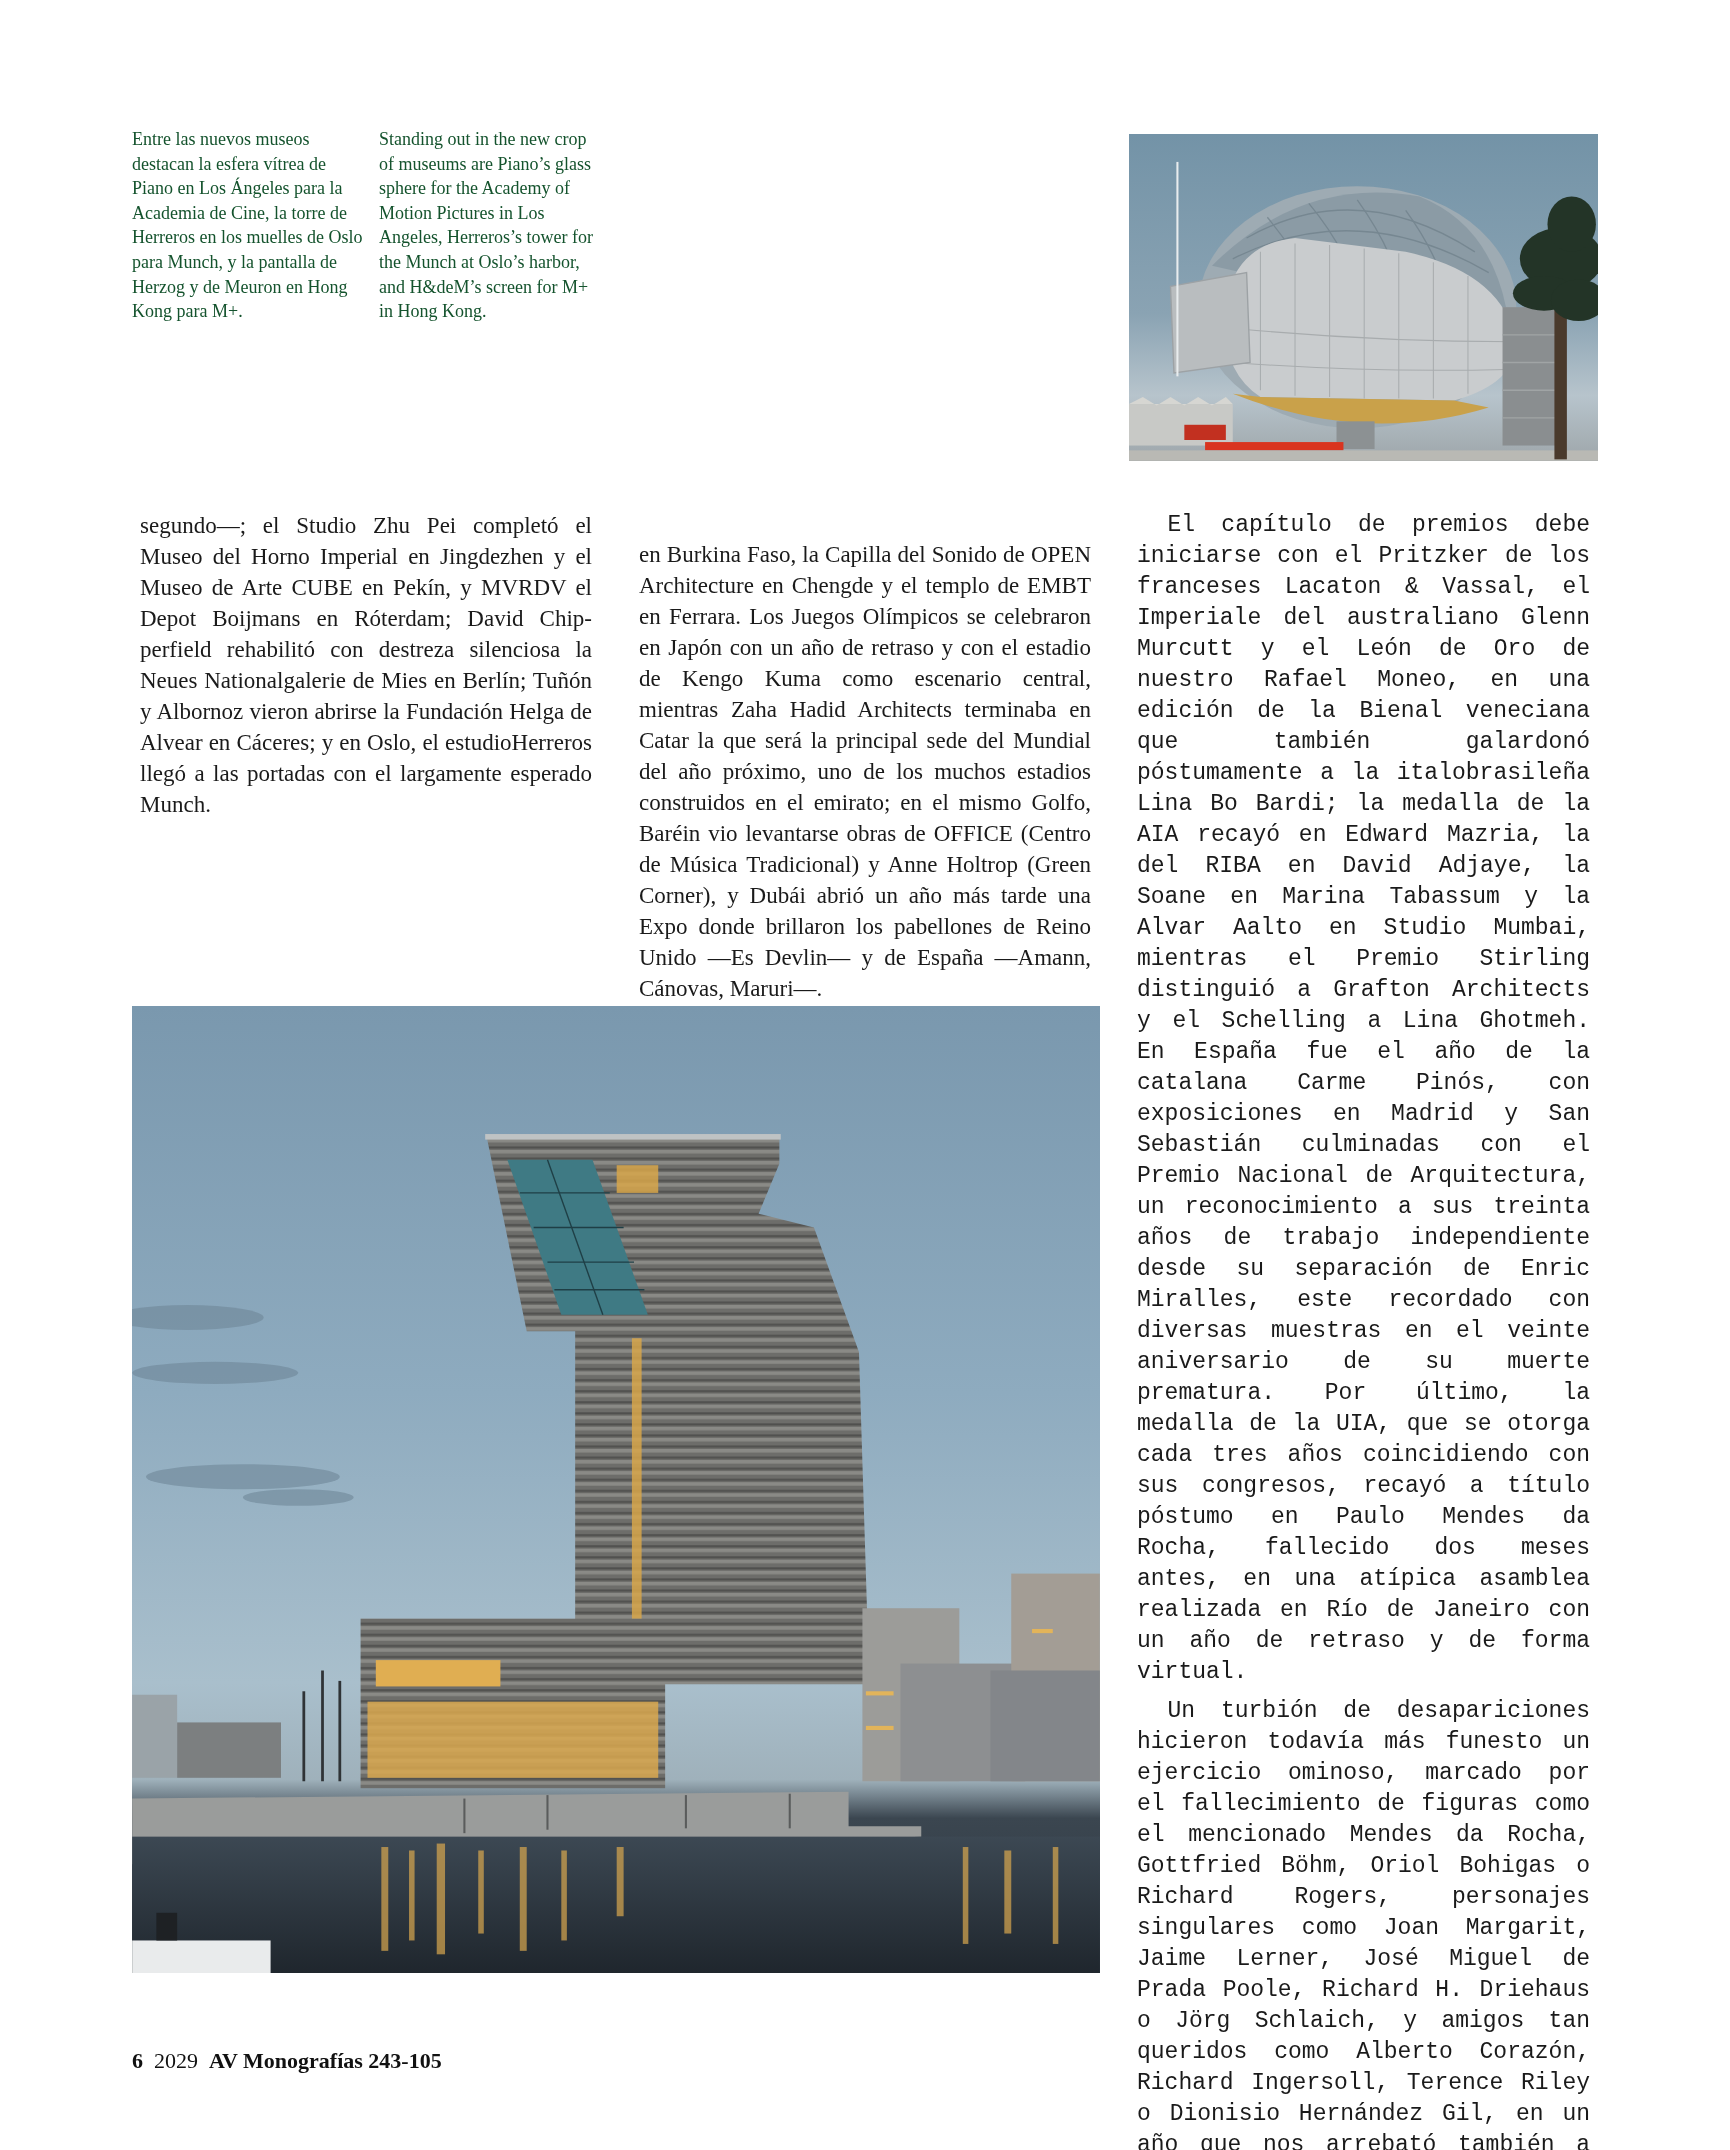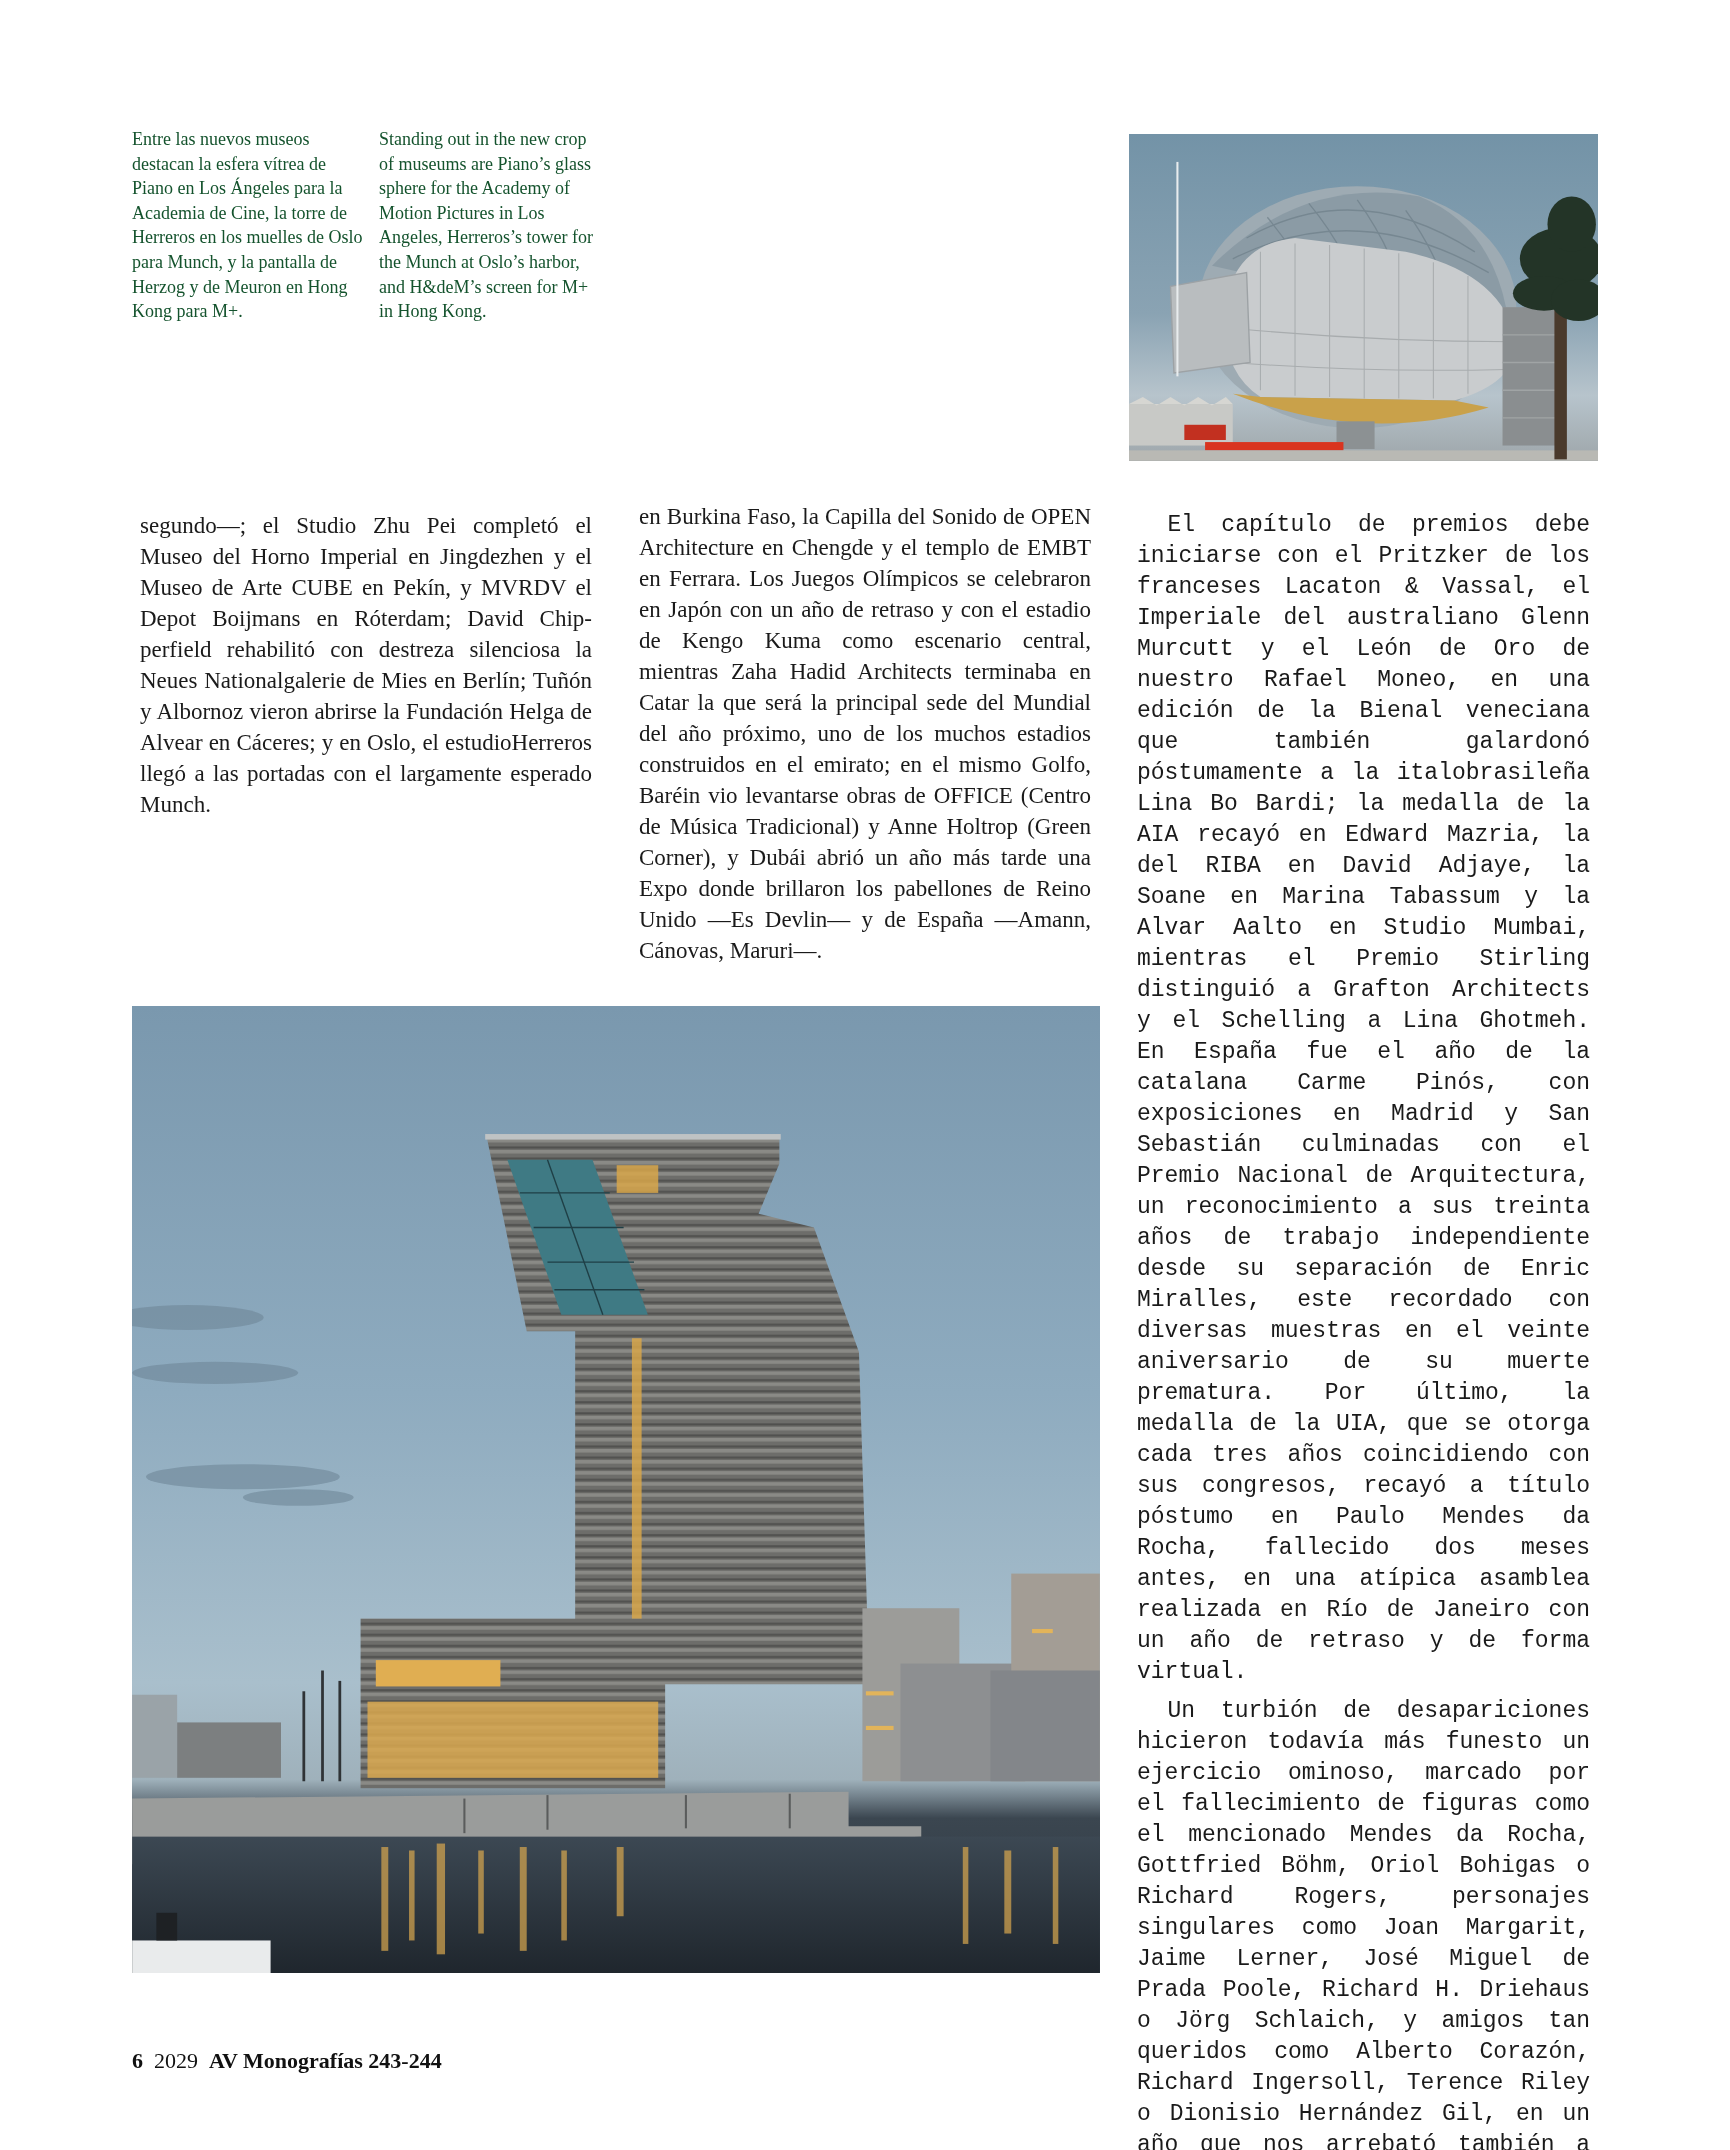--- a/index.html
+++ b/index.html
@@ -10,21 +10,21 @@
   
   .caption { font-size: 18px; line-height: 24.6px; color: #14532d; }
   .caption-es { left: 132px; top: 127px; width: 235px; }
   .caption-en { left: 379px; top: 127px; width: 222px; }
 
   
   .col { font-size: 23px; line-height: 31px; text-align: justify; hyphens: manual; }
   .col p { margin: 8px; }
   .col p.indent { text-indent: 30.5px; font-family: Liberation Mono, monospace; }
   .col1 { left: 132px; top: 502px; width: 468px; }
-  .col2 { left: 631px; top: 493px; width: 468px; }
+  .col2 { left: 631px; top: 531px; width: 468px; }
   .col3 { left: 1129px; top: 502px; width: 469px; }
 
   
   .photo { overflow: hidden; }
   .photo-academy { left: 1129px; top: 134px; width: 469px; height: 327px;
     background: linear-gradient(180deg, #7393a7 0%, #8aa3b3 55%, #b7c4cc 80%, #9ea6aa 100%); }
   .photo-munch { left: 132px; top: 1006px; width: 968px; height: 967px;
     background: linear-gradient(180deg, #7a98ae 0%, #8eabbf 40%, #a9bfcc 70%, #9fb1bb 80%, #3b4650 84%, #2d3741 100%); }
 
   
@@ -188,14 +188,14 @@
         <rect x="1200" y="1215" width="8" height="140"></rect>
       <rect x="1260" y="1220" width="10" height="120"></rect>
         <rect x="1330" y="1215" width="8" height="140"></rect>
     </g>
 
     <rect x="0" y="1350" width="200" height="47" fill="#e9ebec"></rect>
     <rect x="35" y="1310" width="30" height="40" fill="#1e2124"></rect>
   </svg>
 </div>
 
-<div class="abs footer"><b>6</b>  <span>2029</span>  <b>AV Monografías 243-244</b></div>
+<div class="abs footer"><b>6</b>  <span>2029</span>  <b>AV Monografías 243-105</b></div>
 
 
 </body></html>

